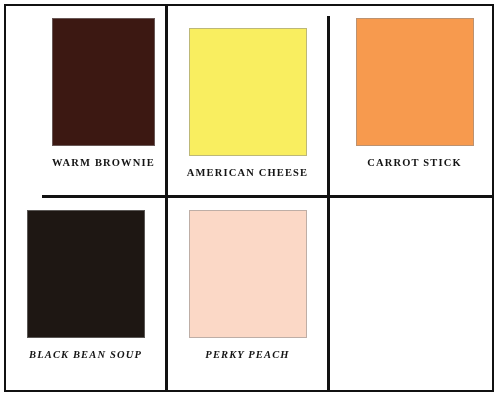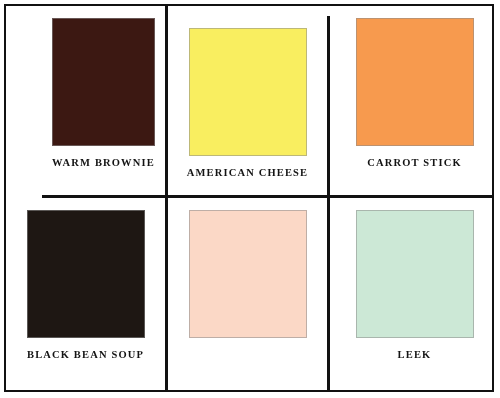--- a/index.html
+++ b/index.html
@@ -45,21 +45,21 @@
     display: flex;
     flex-direction: column;
     align-items: center;
     justify-content: flex-start;
     border-right: 3px solid #111111;
     border-bottom: 3px solid #111111;
     padding: 12px 10px 6px 10px;
     overflow: hidden;
   }
   .swatch-cell.col-last { border-right: none; padding-left: 17px; }
-  .swatch-cell.row-last { border-bottom: none; }
+  .swatch-cell.row-last { border-bottom: none; font-style: italic; }
 
   
   .chip-wrap {
     flex: 0 0 auto;
     width: 100%;
     display: flex;
     justify-content: center;
   }
   .chip {
     width: 118px;
@@ -113,23 +113,18 @@
       <div class="chip-wrap">
         <div class="chip" style="background-color: rgb(30, 23, 19);"></div>
       </div>
       <div class="chip-label">BLACK BEAN SOUP</div>
     </div>
 
     <div class="swatch-cell row-last" style="border-right-color: rgb(17, 17, 17); border-bottom-color: rgb(17, 17, 17);">
       <div class="chip-wrap">
         <div class="chip" style="background-color: rgb(251, 216, 198);"></div>
       </div>
+      <div class="chip-label">PERKY PEACH</div>
     </div>
 
-    <div class="swatch-cell col-last row-last" style="border-right-color: rgb(17, 17, 17); border-bottom-color: rgb(17, 17, 17);">
-      <div class="chip-wrap">
-        <div class="chip" style="background-color: rgb(204, 232, 214);"></div>
-      </div>
-      <div class="chip-label">LEEK</div>
-    </div>
 
   </div>
 </div>
 
 </body></html>

